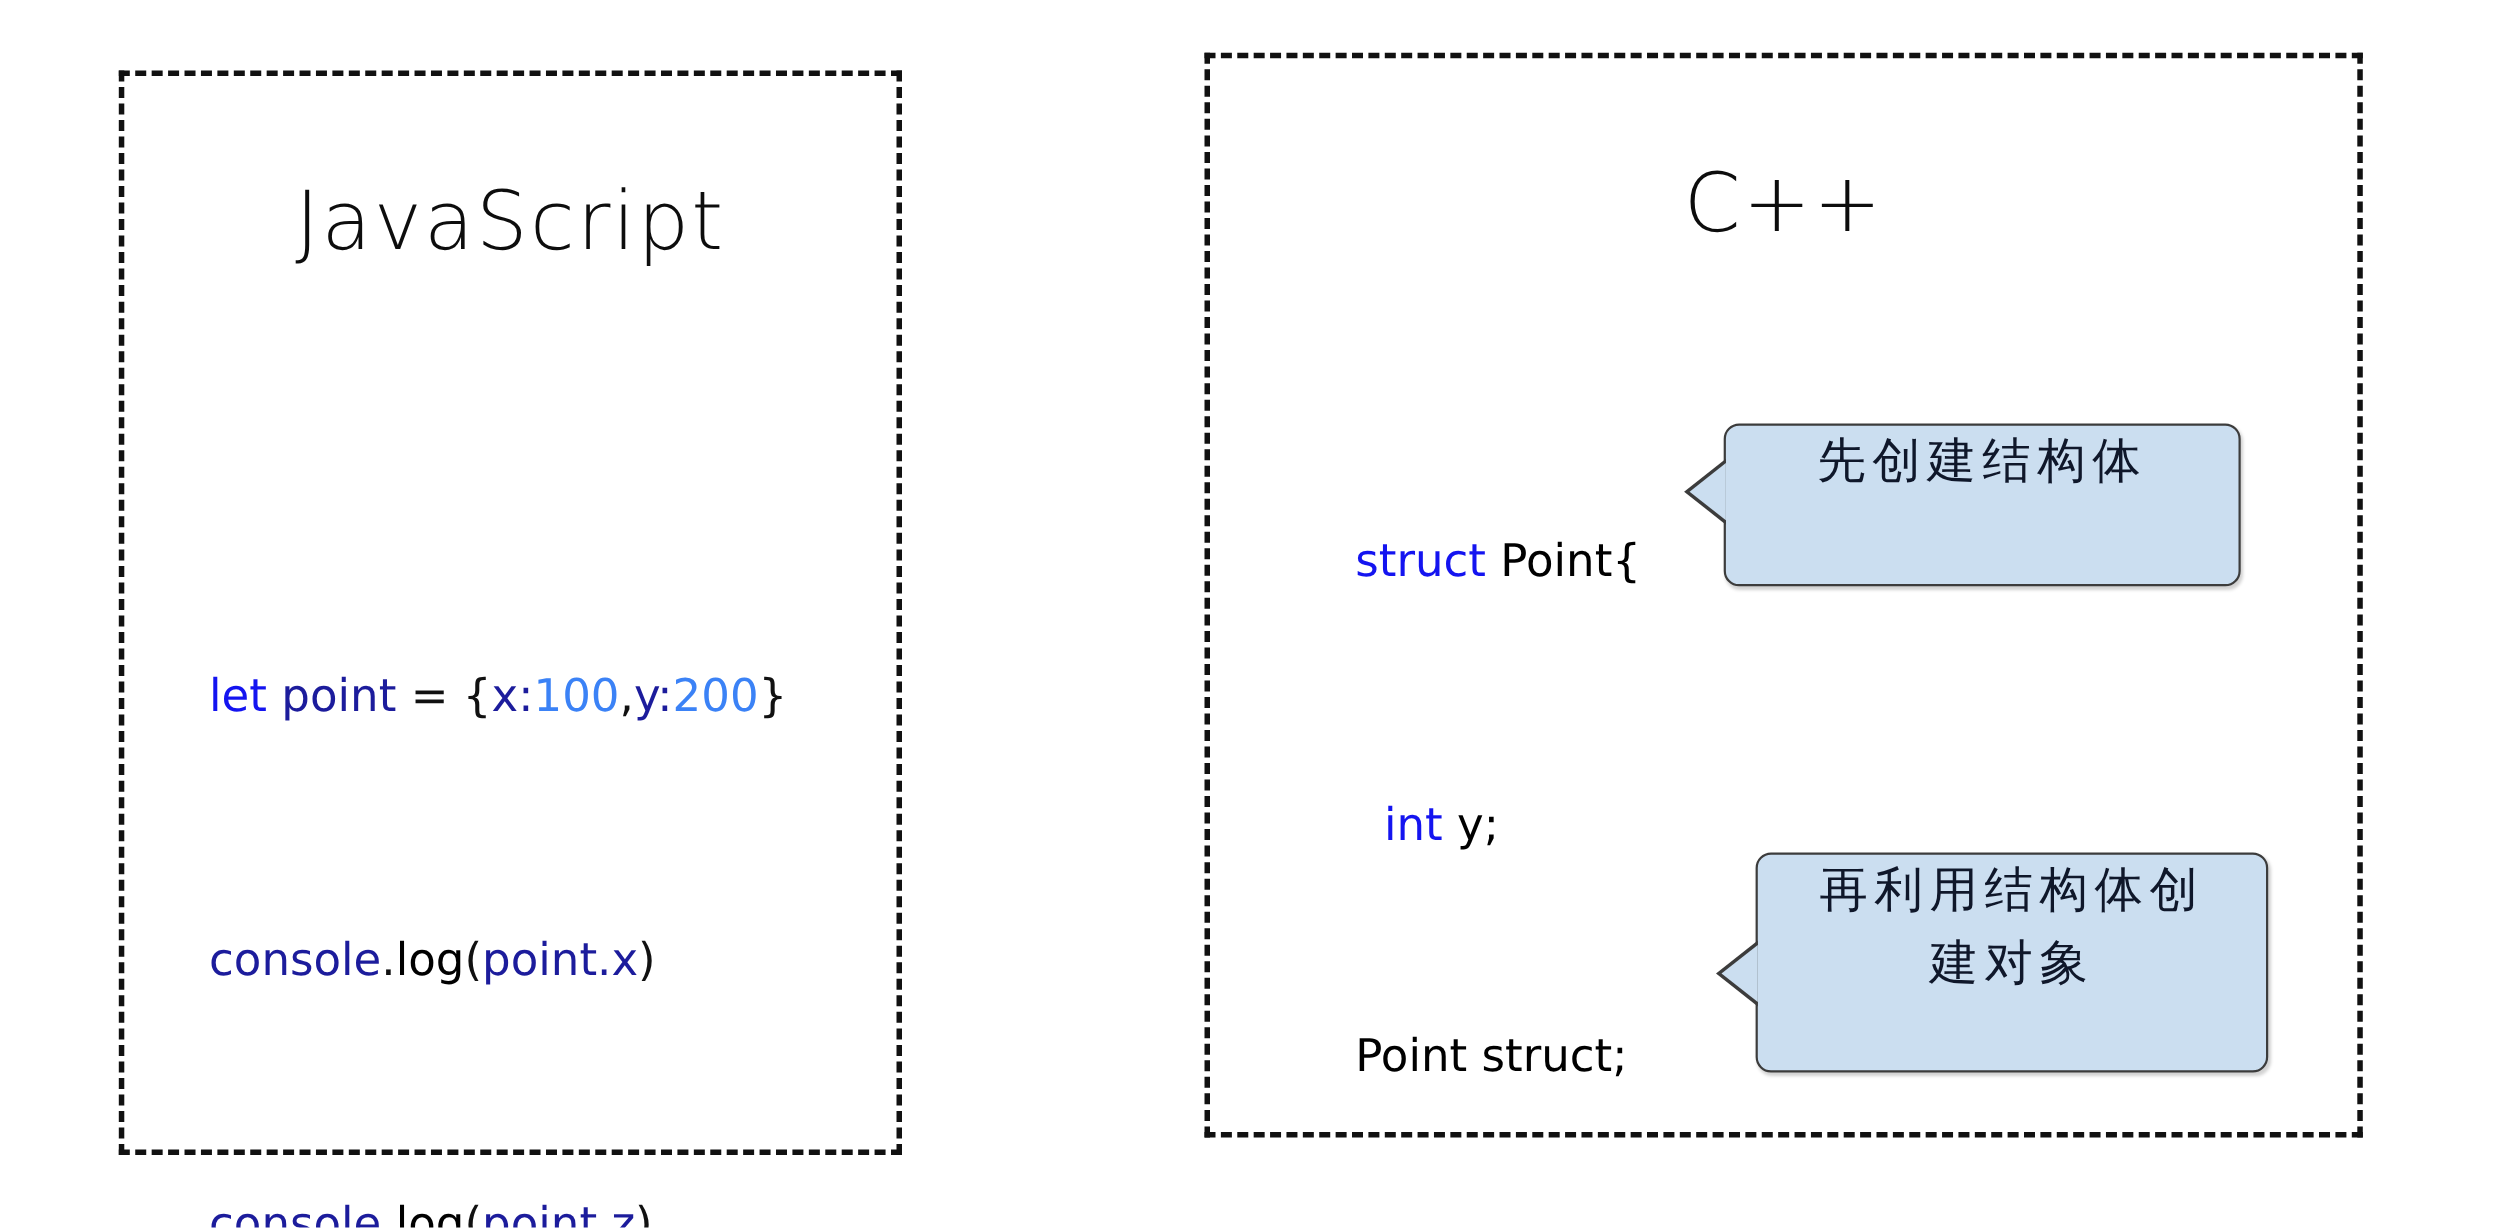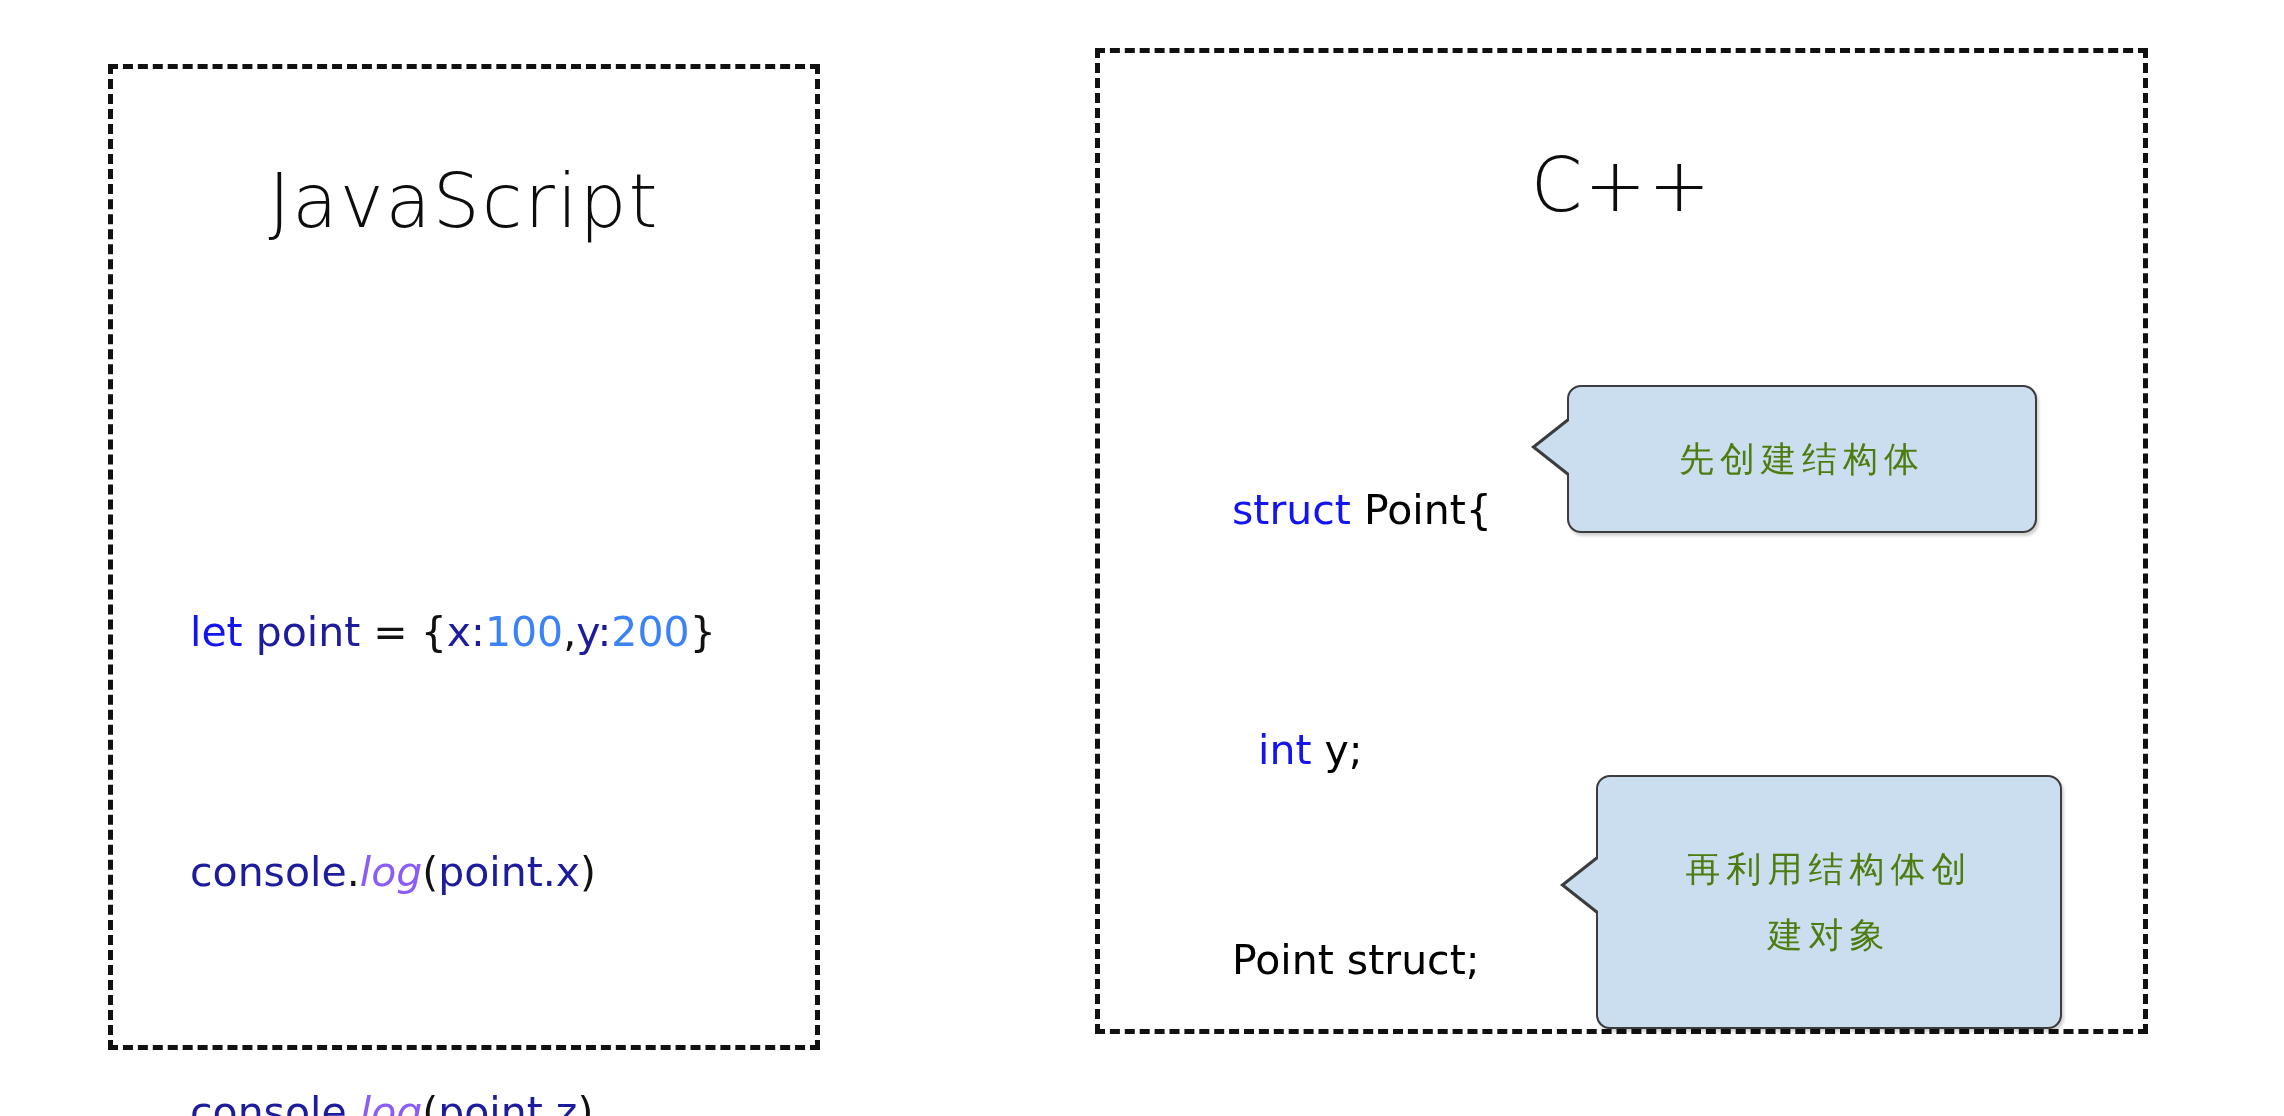--- a/index.html
+++ b/index.html
@@ -57,38 +57,37 @@
   #cpp-code-1   { left: 1232px; top: 310px; }
   #cpp-code-2   { left: 1232px; top: 760px; }
 
   .code-line { white-space: pre; }
 
   
   .tok-kw      { color: #1414f0; }            
   .tok-id      { color: #1c1c9c; }            
   .tok-prop    { color: #1c1c9c; }            
   .tok-num     { color: #3b82f6; }            
-  .tok-fn      { color: #8b5cf6; font-style: italic; }            
+  .tok-fn      { color: #000000; }            
   .tok-punct   { color: #111111; }            
   .tok-plain   { color: #000000; }            
 
   
   .callout {
     position: absolute;
     box-sizing: border-box;
     background: #cbdef0;
     border: 2.5px solid #3c3c3c;
     border-radius: 14px;
     display: flex;
     flex-direction: column;
     align-items: center;
-    justify-content: center;
-    color: #4d7c0f;
+    color: #0f172a;
     font-family: "DejaVu Sans", "Liberation Sans", sans-serif;
-    font-size: 35px;
+    font-size: 44px;
     line-height: 66px;
     letter-spacing: 6px;
     text-align: center;
     box-shadow: 2px 3px 3px rgba(0,0,0,0.18);
   }
   
   .callout .tail-outer,
   .callout .tail-inner {
     position: absolute;
     width: 0;
@@ -106,21 +105,21 @@
     border-color: transparent #cbdef0 transparent transparent;
   }
 
   #callout-struct {
     left: 1567px; top: 385px; width: 470px; height: 148px;
   }
   #callout-struct .tail-outer { top: 30px; }
   #callout-struct .tail-inner { top: 34px; }
 
   #callout-object {
-    left: 1596px; top: 775px; width: 466px; height: 254px;
+    left: 1596px; top: 775px; width: 466px; height: 200px;
   }
   #callout-object .tail-outer { top: 78px; }
   #callout-object .tail-inner { top: 82px; }
 
   .callout-line { display: block; white-space: nowrap; }
 </style>
 </head>
 <body>
 
 <div class="panel" id="panel-js">

